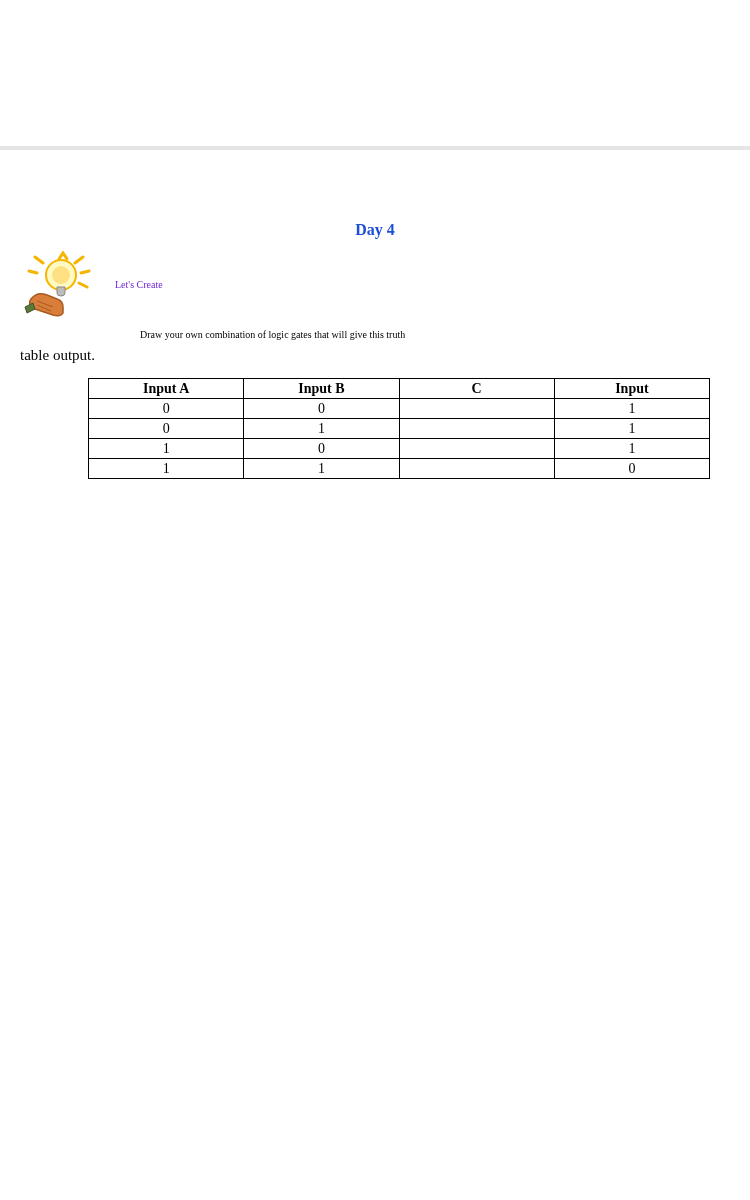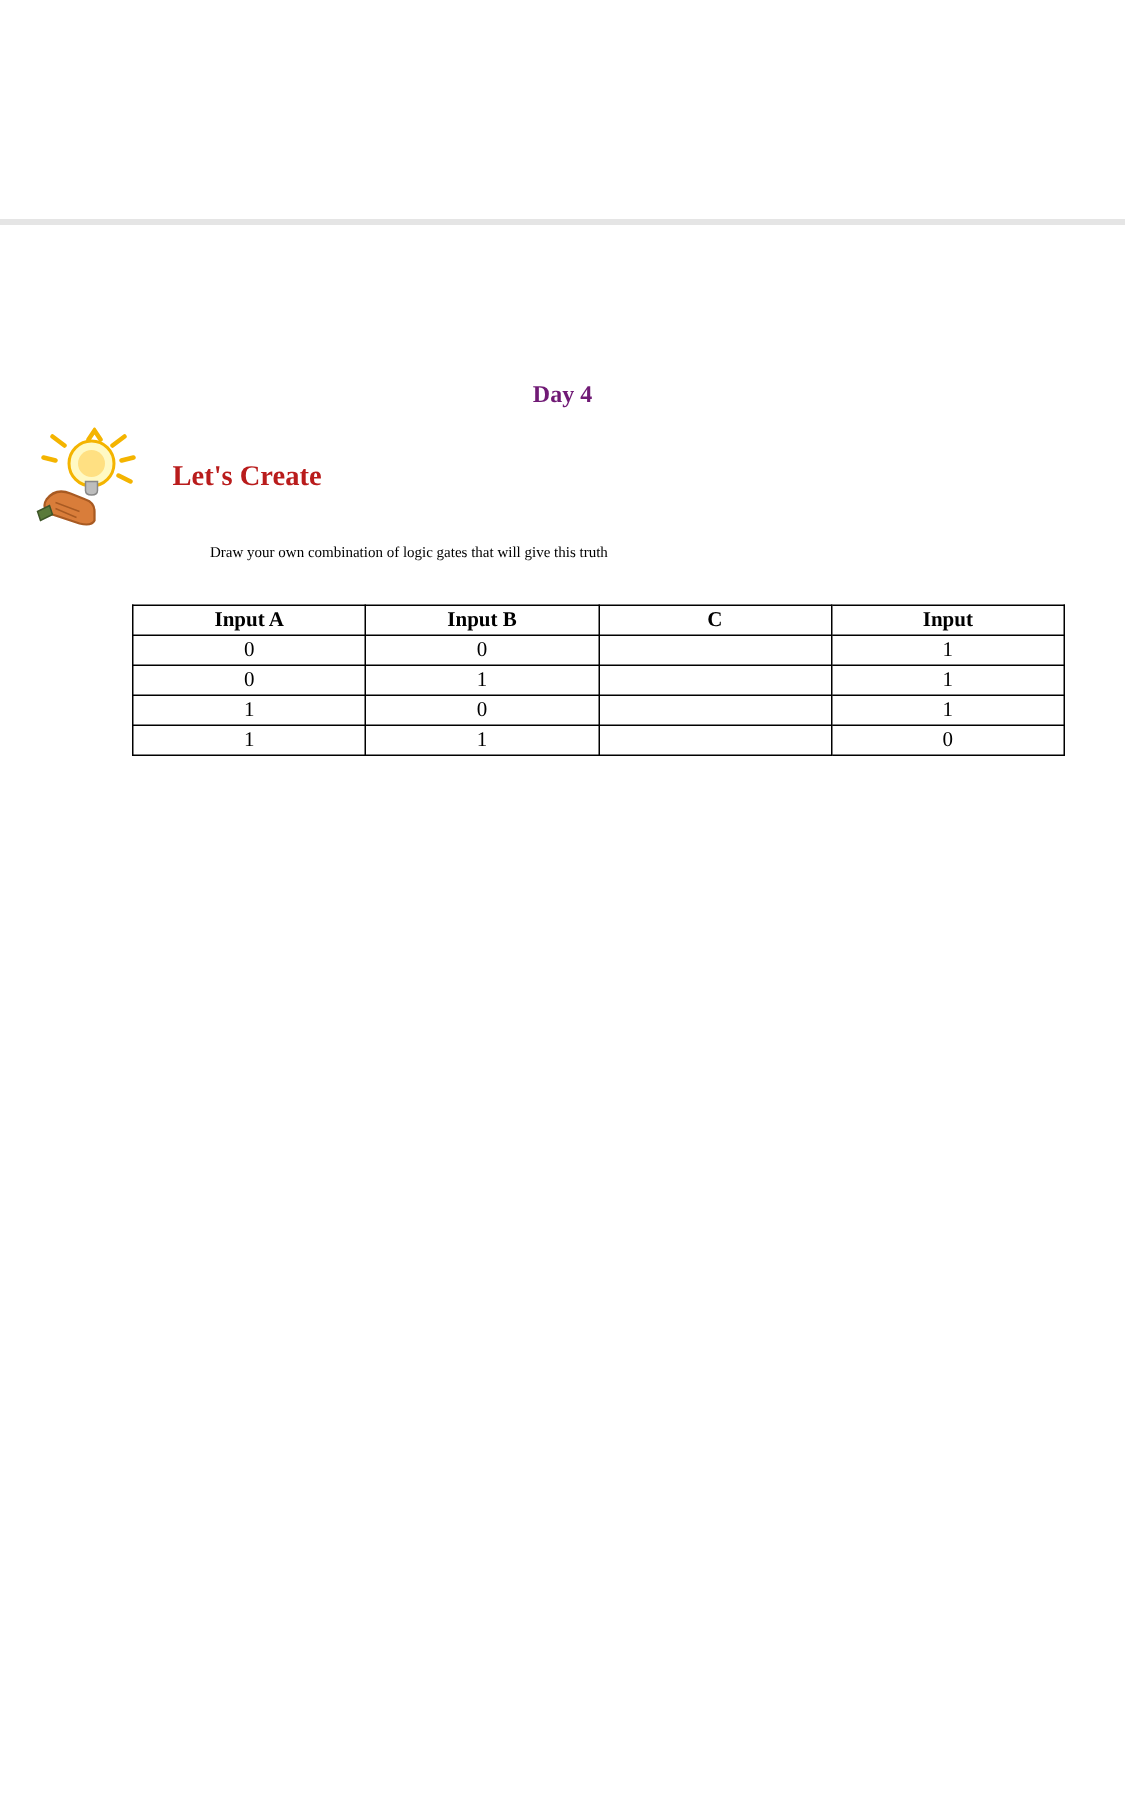--- a/index.html
+++ b/index.html
@@ -21,61 +21,61 @@
       margin: 0;
       padding: 0;
       min-height: 1050px;
       position: relative;
     }
     .day-heading {
       font-family: Georgia, serif;
       font-weight: bold;
       font-size: 16px;
       text-align: center;
-      padding-top: 105px;
-      color: #701a75;
+      padding-top: 71px;
+      color: #1d4ed8;
     }
     .create-row {
       display: flex;
       align-items: center;
       margin-top: 10px;
       padding-left: 20px;
     }
     .icon-wrap {
       width: 80px;
       height: 70px;
       display: flex;
       align-items: center;
       justify-content: center;
     }
     .create-label {
       font-family: Georgia, serif;
-      font-weight: bold;
-      font-size: 19px;
+      font-weight: normal;
+      font-size: 10px;
       margin-left: 15px;
-      color: #b91c1c;
+      color: #6d28d9;
     }
     .instruction-block {
       padding: 8px 20px 0 20px;
     }
     .instruction-text {
       font-family: Georgia, serif;
       font-size: 10px;
       color: #000;
       text-indent: 120px;
       line-height: 1.6;
     }
     .trailing-text {
       font-family: Georgia, serif;
       font-size: 15px;
       color: #000;
       margin-top: 4px;
     }
     .table-wrap {
-      margin: 26px 40px 0 60px;
+      margin: 14px 40px 0 60px;
       padding-left: 28px;
     }
     table.truth {
       width: 100%;
       border-collapse: collapse;
       table-layout: fixed;
     }
     table.truth td, table.truth th {
       border: 1px solid #000;
       text-align: center;
@@ -109,20 +109,21 @@
           <path d="M14 50 L30 56 M14 54 L28 60" stroke="#a85a22" stroke-width="1" fill="none"></path>
           <path d="M2 56 L10 52 L12 58 L4 62 Z" fill="#5a7a3a" stroke="#3d5528" stroke-width="1"></path>
         </g>
       </svg>
     </div>
     <div class="create-label">Let's Create</div>
   </div>
 
   <div class="instruction-block">
     <div class="instruction-text">Draw your own combination of logic gates that will give this truth</div>
+    <div class="trailing-text">table output.</div>
   </div>
 
   <div class="table-wrap">
     <table class="truth">
       <thead>
         <tr>
           <th>Input A</th>
           <th>Input B</th>
           <th>C</th>
           <th>Input</th>

